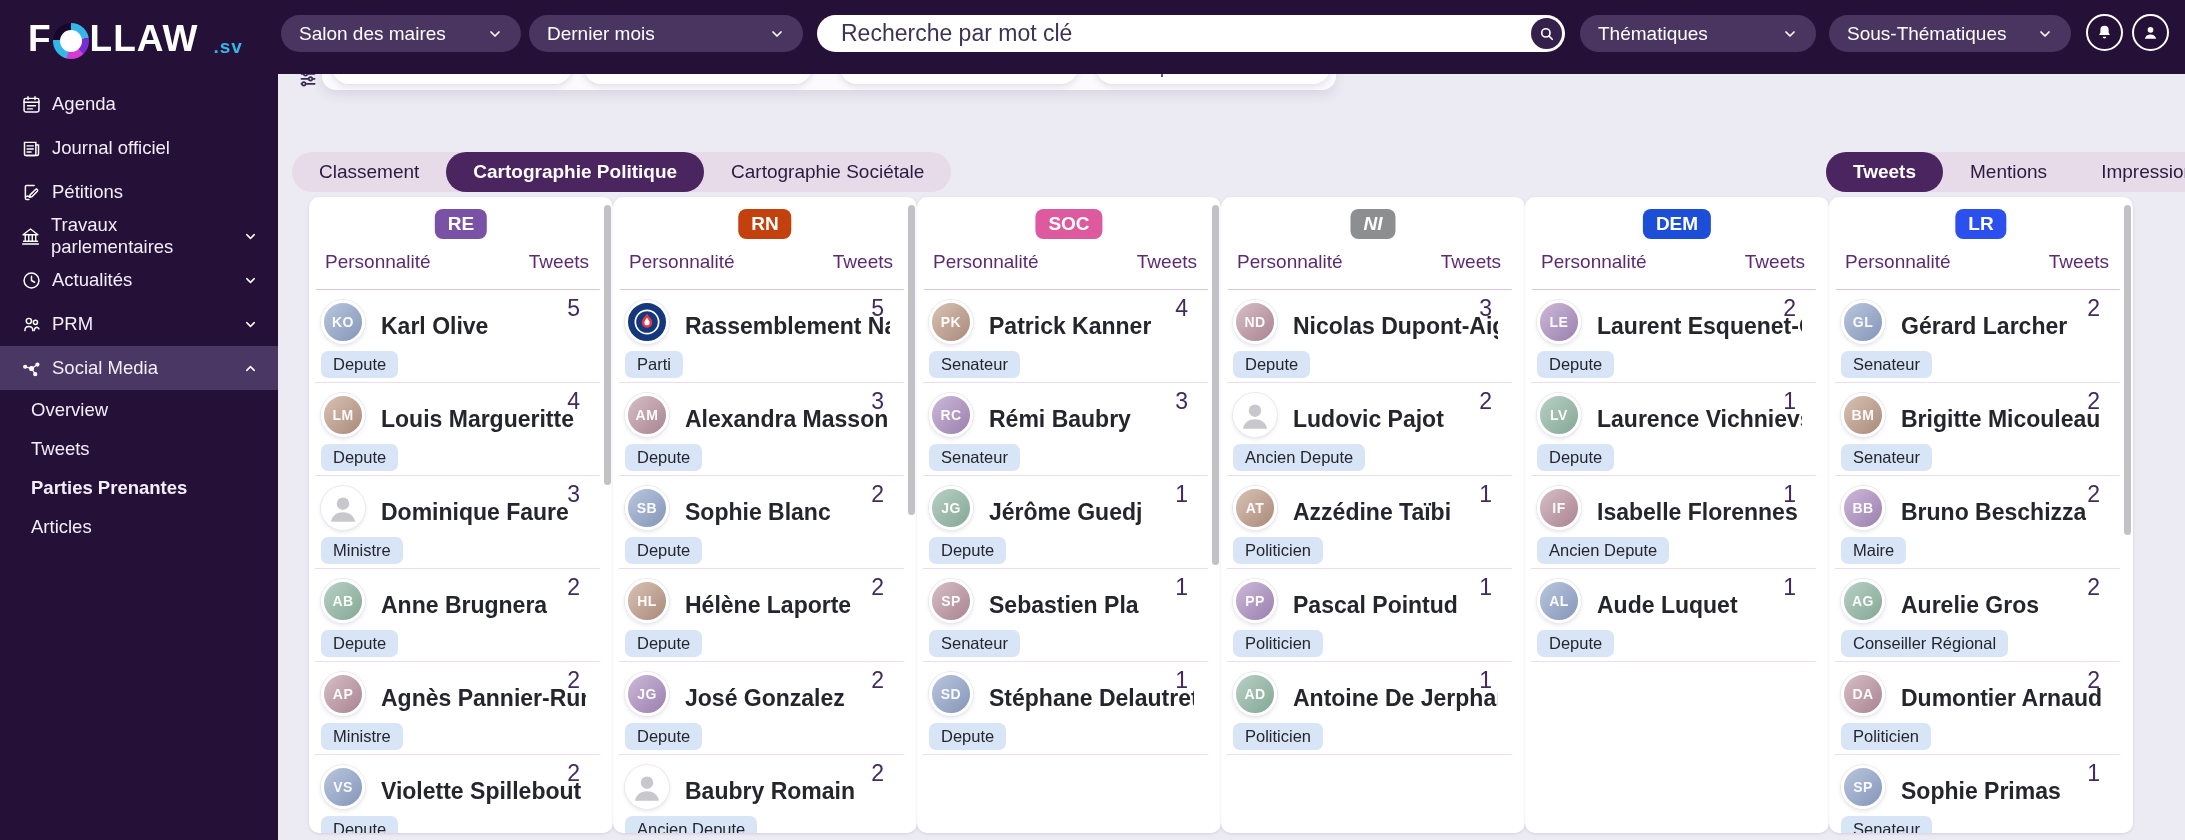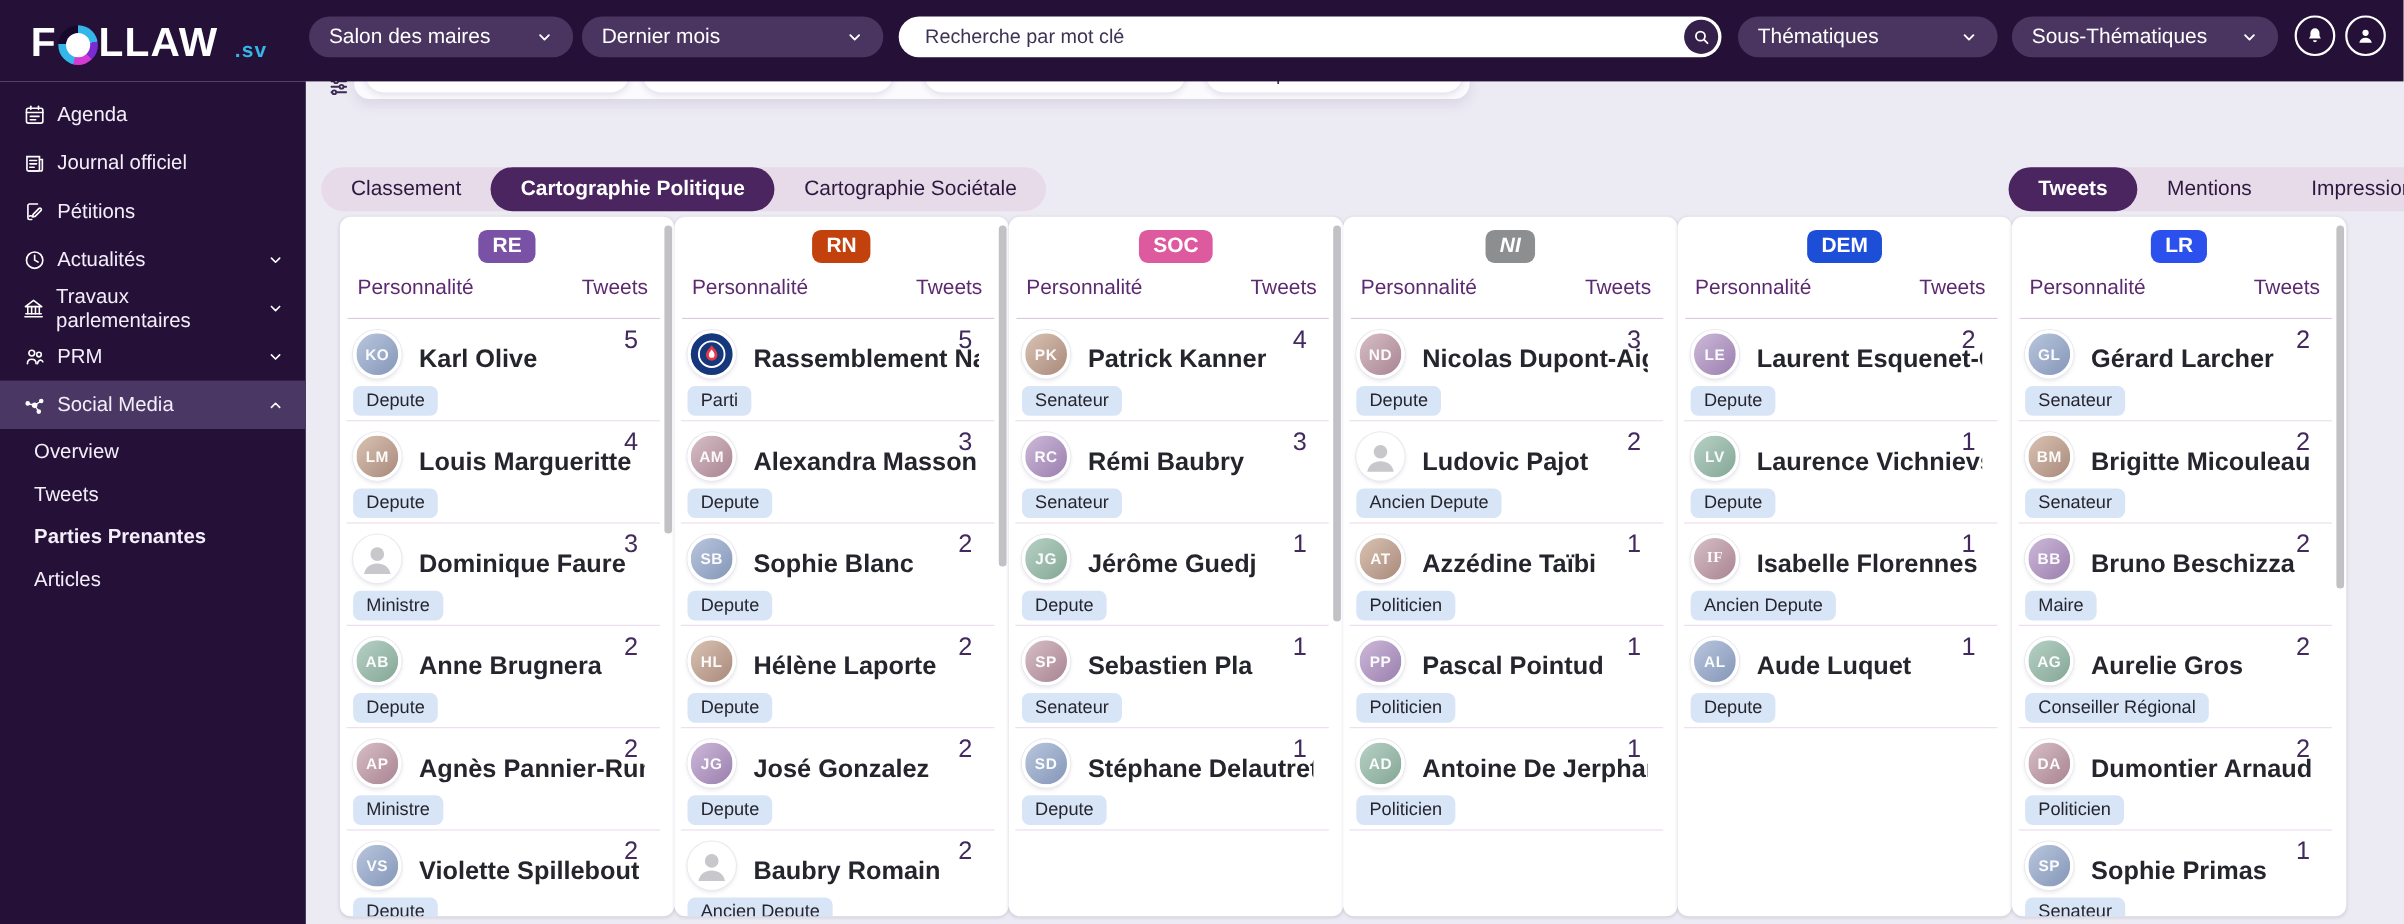--- a/index.html
+++ b/index.html
@@ -14,21 +14,21 @@
     background:conic-gradient(#35b6e8 0 22%, #7a2bd4 22% 38%, #d43bd4 38% 54%, #35b6e8 54% 76%, #15082a 76% 100%); }
   .logo-o::after { content:""; position:absolute; left:7px; top:7px; width:22px; height:22px; border-radius:50%; background:#fff; }
   .logo-sv { font-size:19px; color:#35b6e8; font-weight:bold; margin-left:15px; padding-bottom:2px; }
 
   .tb-pill { position:absolute; top:15px; height:37px; border-radius:20px; background:#4a3560; color:#fff;
     font-size:19px; display:flex; align-items:center; justify-content:space-between; padding:0 18px; cursor:pointer; }
   .tb-pill .chev { margin-left:14px; display:flex; }
 
   .search { position:absolute; left:817px; top:15px; width:748px; height:37px; background:#fff; border-radius:20px; }
   .search input { position:absolute; left:0; top:0; width:700px; height:37px; border:none; outline:none;
-    background:transparent; border-radius:20px; padding:0 0 0 24px; font-size:18px; color:#2c1f3e;
+    background:transparent; border-radius:20px; padding:0 0 0 24px; font-size:23px; color:#2c1f3e;
     font-family:"Liberation Sans", sans-serif; }
   .search input::placeholder { color:#3f3353; opacity:1; }
   .search-btn { position:absolute; right:3px; top:3px; width:31px; height:31px; border-radius:50%;
     background:#34204a; display:flex; align-items:center; justify-content:center; cursor:pointer; }
 
   .round-icon { position:absolute; top:14px; width:37px; height:37px; border-radius:50%; border:2px solid #fff;
     display:flex; align-items:center; justify-content:center; cursor:pointer; }
 
   
   .sidebar { position:absolute; left:0; top:74px; width:278px; height:766px; background:#251137; z-index:20; padding-top:8px; }
@@ -194,46 +194,46 @@
           <path d="M15 4H6.5A1.5 1.5 0 0 0 5 5.5v13A1.5 1.5 0 0 0 6.5 20H9"></path>
           <path d="M6.5 16.5c1.2-1.2 2.3.8 3.4-.4"></path>
           <path d="M12.5 16.8l6.2-6.2a1.5 1.5 0 0 0-2.1-2.1l-6.2 6.2-.7 2.8z"></path>
         </svg>
     </span>
     <span>Pétitions</span>
   </div>
 
   <div class="nav-item">
     <span class="nicon">
-      <svg width="21" height="21" viewBox="0 0 24 24" fill="none" stroke="#fff" stroke-width="1.7" stroke-linecap="round">
-          <circle cx="12" cy="12" r="8.5"></circle>
-          <path d="M12 7v5l3.5 2"></path>
-        </svg>
-    </span>
-    <span>Actualités</span>
-    <span class="chev">
-      <svg width="15" height="15" viewBox="0 0 24 24" fill="none" stroke="#fff" stroke-width="2.4" stroke-linecap="round" stroke-linejoin="round">
-          <path d="M6 9l6 6 6-6"></path>
-        </svg>
-    </span>
-  </div>
-
-  <div class="nav-item">
-    <span class="nicon">
       <svg width="21" height="21" viewBox="0 0 24 24" fill="none" stroke="#fff" stroke-width="1.6" stroke-linecap="round" stroke-linejoin="round">
           <path d="M3.5 10h17L12 3.5z"></path>
           <line x1="6" y1="10" x2="6" y2="17.5"></line>
           <line x1="10" y1="10" x2="10" y2="17.5"></line>
           <line x1="14" y1="10" x2="14" y2="17.5"></line>
           <line x1="18" y1="10" x2="18" y2="17.5"></line>
           <line x1="4" y1="17.5" x2="20" y2="17.5"></line>
           <line x1="3" y1="20.5" x2="21" y2="20.5"></line>
         </svg>
     </span>
     <span>Travaux parlementaires</span>
+    <span class="chev">
+      <svg width="15" height="15" viewBox="0 0 24 24" fill="none" stroke="#fff" stroke-width="2.4" stroke-linecap="round" stroke-linejoin="round">
+          <path d="M6 9l6 6 6-6"></path>
+        </svg>
+    </span>
+  </div>
+
+  <div class="nav-item">
+    <span class="nicon">
+      <svg width="21" height="21" viewBox="0 0 24 24" fill="none" stroke="#fff" stroke-width="1.7" stroke-linecap="round">
+          <circle cx="12" cy="12" r="8.5"></circle>
+          <path d="M12 7v5l3.5 2"></path>
+        </svg>
+    </span>
+    <span>Actualités</span>
     <span class="chev">
       <svg width="15" height="15" viewBox="0 0 24 24" fill="none" stroke="#fff" stroke-width="2.4" stroke-linecap="round" stroke-linejoin="round">
           <path d="M6 9l6 6 6-6"></path>
         </svg>
     </span>
   </div>
 
   <div class="nav-item">
     <span class="nicon">
       <svg width="21" height="21" viewBox="0 0 24 24" fill="none" stroke="#fff" stroke-width="1.7" stroke-linecap="round">
@@ -579,21 +579,21 @@
   </div>
 
   <div class="row">
     <div class="avatar" style="background: linear-gradient(135deg, rgb(183, 209, 198), rgb(132, 167, 149));">LV</div>
     <div class="pname">Laurence Vichnievsky</div>
     <div class="pcount">1</div>
     <div class="prole">Depute</div>
   </div>
 
   <div class="row">
-    <div class="avatar" style="background: linear-gradient(135deg, rgb(215, 191, 198), rgb(168, 131, 145)); font-family: Liberation Serif, serif;">IF</div>
+    <div class="avatar" style="background: linear-gradient(135deg, rgb(215, 191, 198), rgb(168, 131, 145));">IF</div>
     <div class="pname">Isabelle Florennes</div>
     <div class="pcount">1</div>
     <div class="prole">Ancien Depute</div>
   </div>
 
   <div class="row">
     <div class="avatar" style="background: linear-gradient(135deg, rgb(185, 198, 221), rgb(132, 150, 184));">AL</div>
     <div class="pname">Aude Luquet</div>
     <div class="pcount">1</div>
     <div class="prole">Depute</div>

